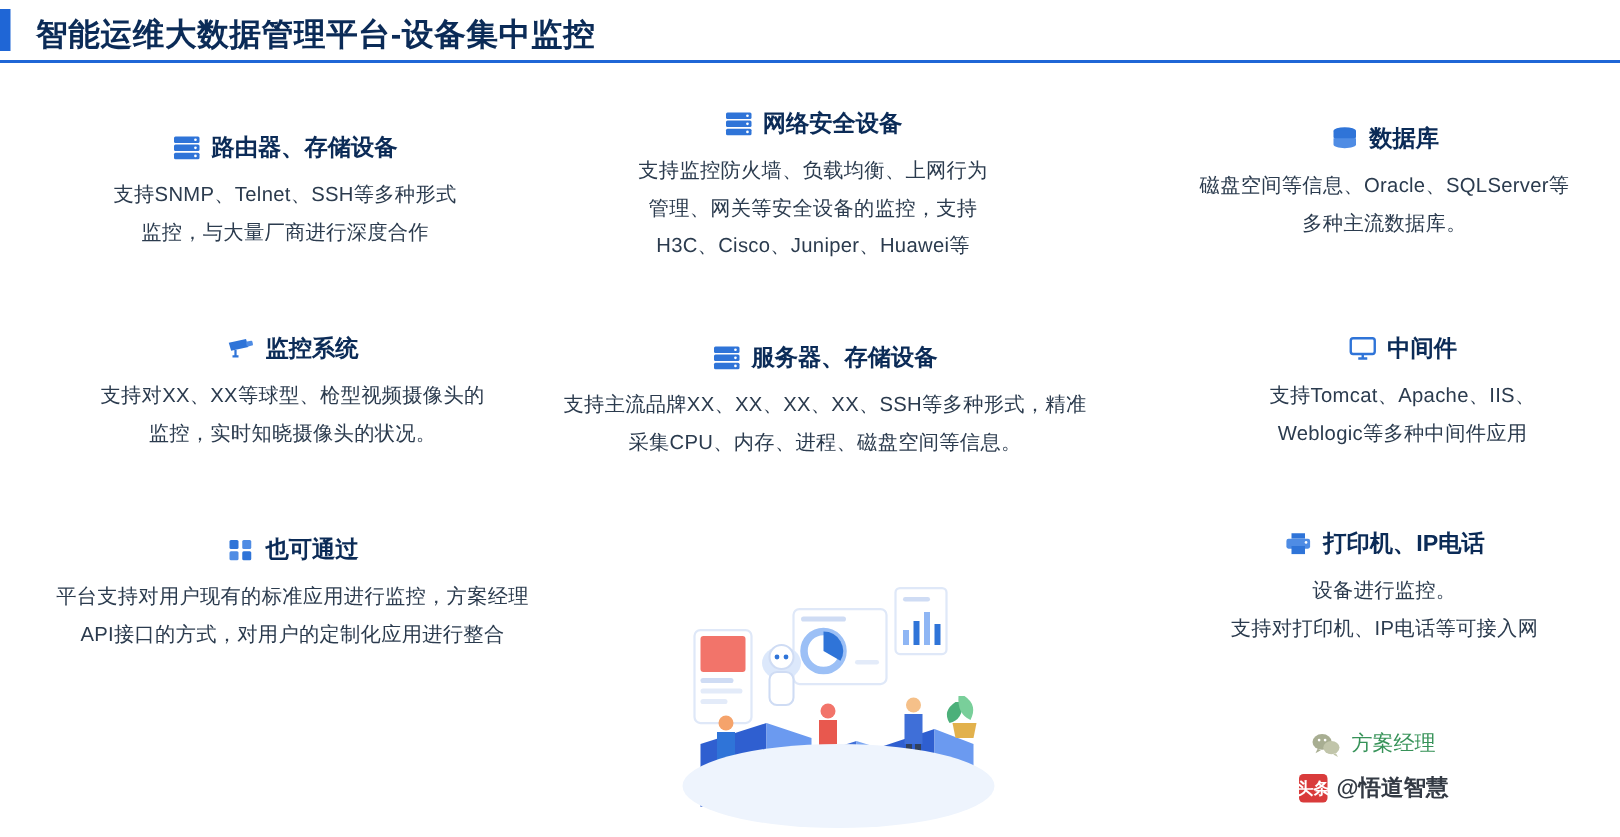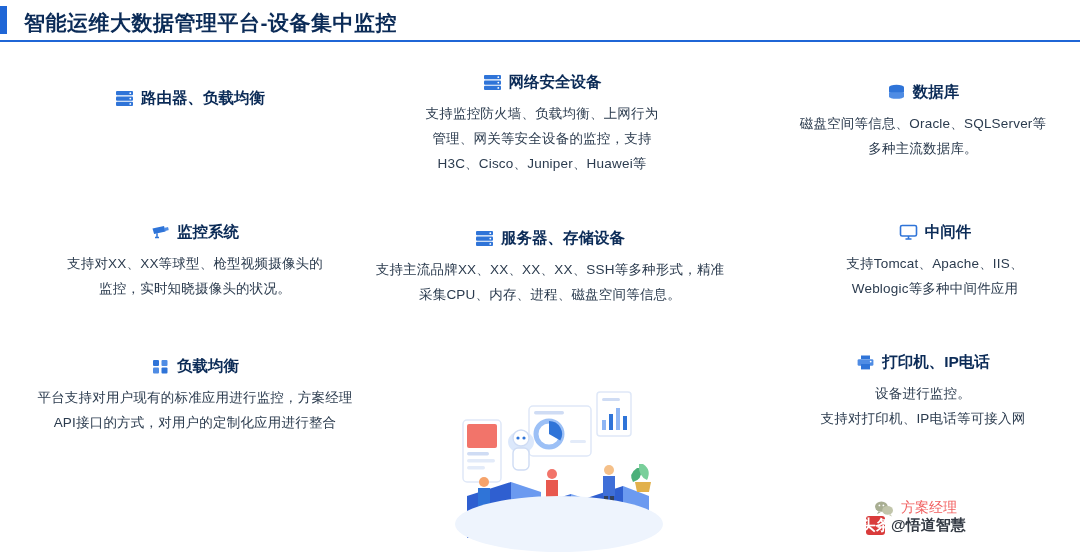--- a/index.html
+++ b/index.html
@@ -124,38 +124,37 @@
     color: #333a44;
     font-weight: bold;
     white-space: nowrap;
   }
   .wm-toutiao .tt-logo {
     width: 19px;
     height: 19px;
     border-radius: 3px;
     background: #d93b3b;
     color: #fff;
-    font-size: 15px;
+    font-size: 11px;
     font-weight: bold;
     display: flex;
     align-items: center;
     justify-content: center;
   }
   .wm-account {
     position: absolute;
     left: 874px;
     top: 487px;
     display: flex;
     align-items: center;
     gap: 7px;
     font-size: 14px;
-    color: #ef4444;
+    color: #15803d;
     white-space: nowrap;
     opacity: 0.85;
-    margin-top: 12px;
   }
   .wm-account .wx {
     width: 20px;
     height: 17px;
     position: relative;
   }
 </style>
 </head>
 <body>
 
@@ -172,21 +171,25 @@
       <span class="icon">
         <svg width="19" height="17" viewBox="0 0 19 17">
           <rect x="1" y="1" width="17" height="4.3" rx="1" fill="#2f74d8"></rect>
           <rect x="1" y="6.4" width="17" height="4.3" rx="1" fill="#2f74d8"></rect>
           <rect x="1" y="11.8" width="17" height="4.3" rx="1" fill="#2f74d8"></rect>
           <circle cx="15.3" cy="3.15" r="0.9" fill="#ffffff"></circle>
           <circle cx="15.3" cy="8.55" r="0.9" fill="#ffffff"></circle>
           <circle cx="15.3" cy="13.95" r="0.9" fill="#ffffff"></circle>
         </svg>
       </span>
-      <span class="block-title">路由器、负载均衡</span>
+      <span class="block-title">路由器、存储设备</span>
+    </div>
+    <div class="block-body">
+      <span class="ln">支持SNMP、Telnet、SSH等多种形式</span>
+      <span class="ln">监控，与大量厂商进行深度合作</span>
     </div>
   </div>
 
   <div class="block" style="left:382px; top:72px; width:320px;">
     <div class="block-head">
       <span class="icon">
         <svg width="19" height="17" viewBox="0 0 19 17">
           <rect x="1" y="1" width="17" height="4.3" rx="1" fill="#2f74d8"></rect>
           <rect x="1" y="6.4" width="17" height="4.3" rx="1" fill="#2f74d8"></rect>
           <rect x="1" y="11.8" width="17" height="4.3" rx="1" fill="#2f74d8"></rect>
@@ -277,21 +280,21 @@
   <div class="block" style="left:0px; top:356px; width:390px;">
     <div class="block-head">
       <span class="icon">
         <svg width="19" height="17" viewBox="0 0 19 17">
           <rect x="2" y="2" width="6" height="6" rx="1" fill="#2f74d8"></rect>
           <rect x="10.5" y="2" width="6" height="6" rx="1" fill="#4f8ce4"></rect>
           <rect x="2" y="9.5" width="6" height="6" rx="1" fill="#4f8ce4"></rect>
           <rect x="10.5" y="9.5" width="6" height="6" rx="1" fill="#2f74d8"></rect>
         </svg>
       </span>
-      <span class="block-title">负载均衡</span>
+      <span class="block-title">也可通过</span>
     </div>
     <div class="block-body">
       <span class="ln">平台支持对用户现有的标准应用进行监控，方案经理</span>
       <span class="ln">API接口的方式，对用户的定制化应用进行整合</span>
     </div>
   </div>
 
   <div class="block" style="left:778px; top:352px; width:290px;">
     <div class="block-head">
       <span class="icon">

